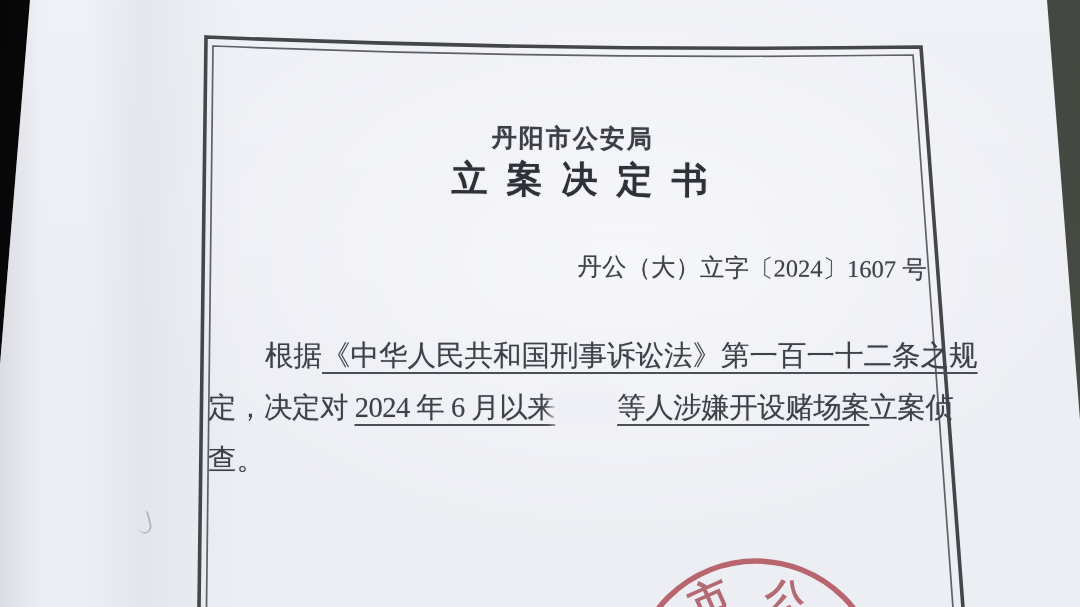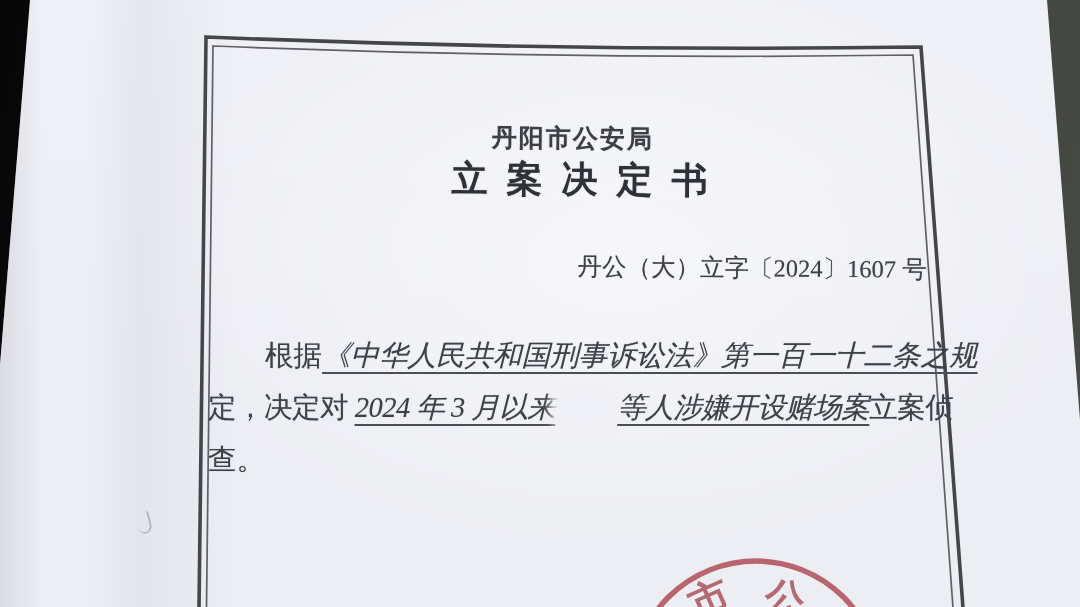--- a/index.html
+++ b/index.html
@@ -61,21 +61,20 @@
     text-shadow:0 0 1px rgba(61,65,72,0.4);
   }
   .line{white-space:nowrap;}
   .l1 .indent{display:inline-block;width:57px;}
   .l2{letter-spacing:-0.5px;}
   .u{
     text-decoration:underline;
     text-decoration-thickness:2px;
     text-underline-offset:7px;
     text-decoration-color:#4b4e55;
-    font-style:italic;
   }
   .redaction{
     display:inline-block;width:56px;height:30px;
     vertical-align:-6px;margin:0 3px;border-radius:7px;
     background:#eff0f5;
     box-shadow:0 0 9px 7px rgba(239,240,245,0.97);
   }
 </style>
 </head>
 <body>
@@ -103,20 +102,20 @@
     <div class="org">丹阳市公安局</div>
     <div class="doc-title">立案决定书</div>
     <div class="doc-number">丹公（大）立字〔2024〕1607 号</div>
   </div>
 
   <div class="body-text">
     <div class="line l1">
       <span class="indent"></span><span>根据</span><span class="u">《中华人民共和国刑事诉讼法》第一百一十二条之规</span>
     </div>
     <div class="line l2">
-      <span>定，决定对 </span><span class="u">2024 年 3 月以来</span><span class="redaction"></span><span class="u">等人涉嫌开设赌场案</span><span>立案侦</span>
+      <span>定，决定对 </span><span class="u">2024 年 6 月以来</span><span class="redaction"></span><span class="u">等人涉嫌开设赌场案</span><span>立案侦</span>
     </div>
     <div class="line l3">
       <span>查。</span>
     </div>
   </div>
 
 </div>
 
 </body></html>

